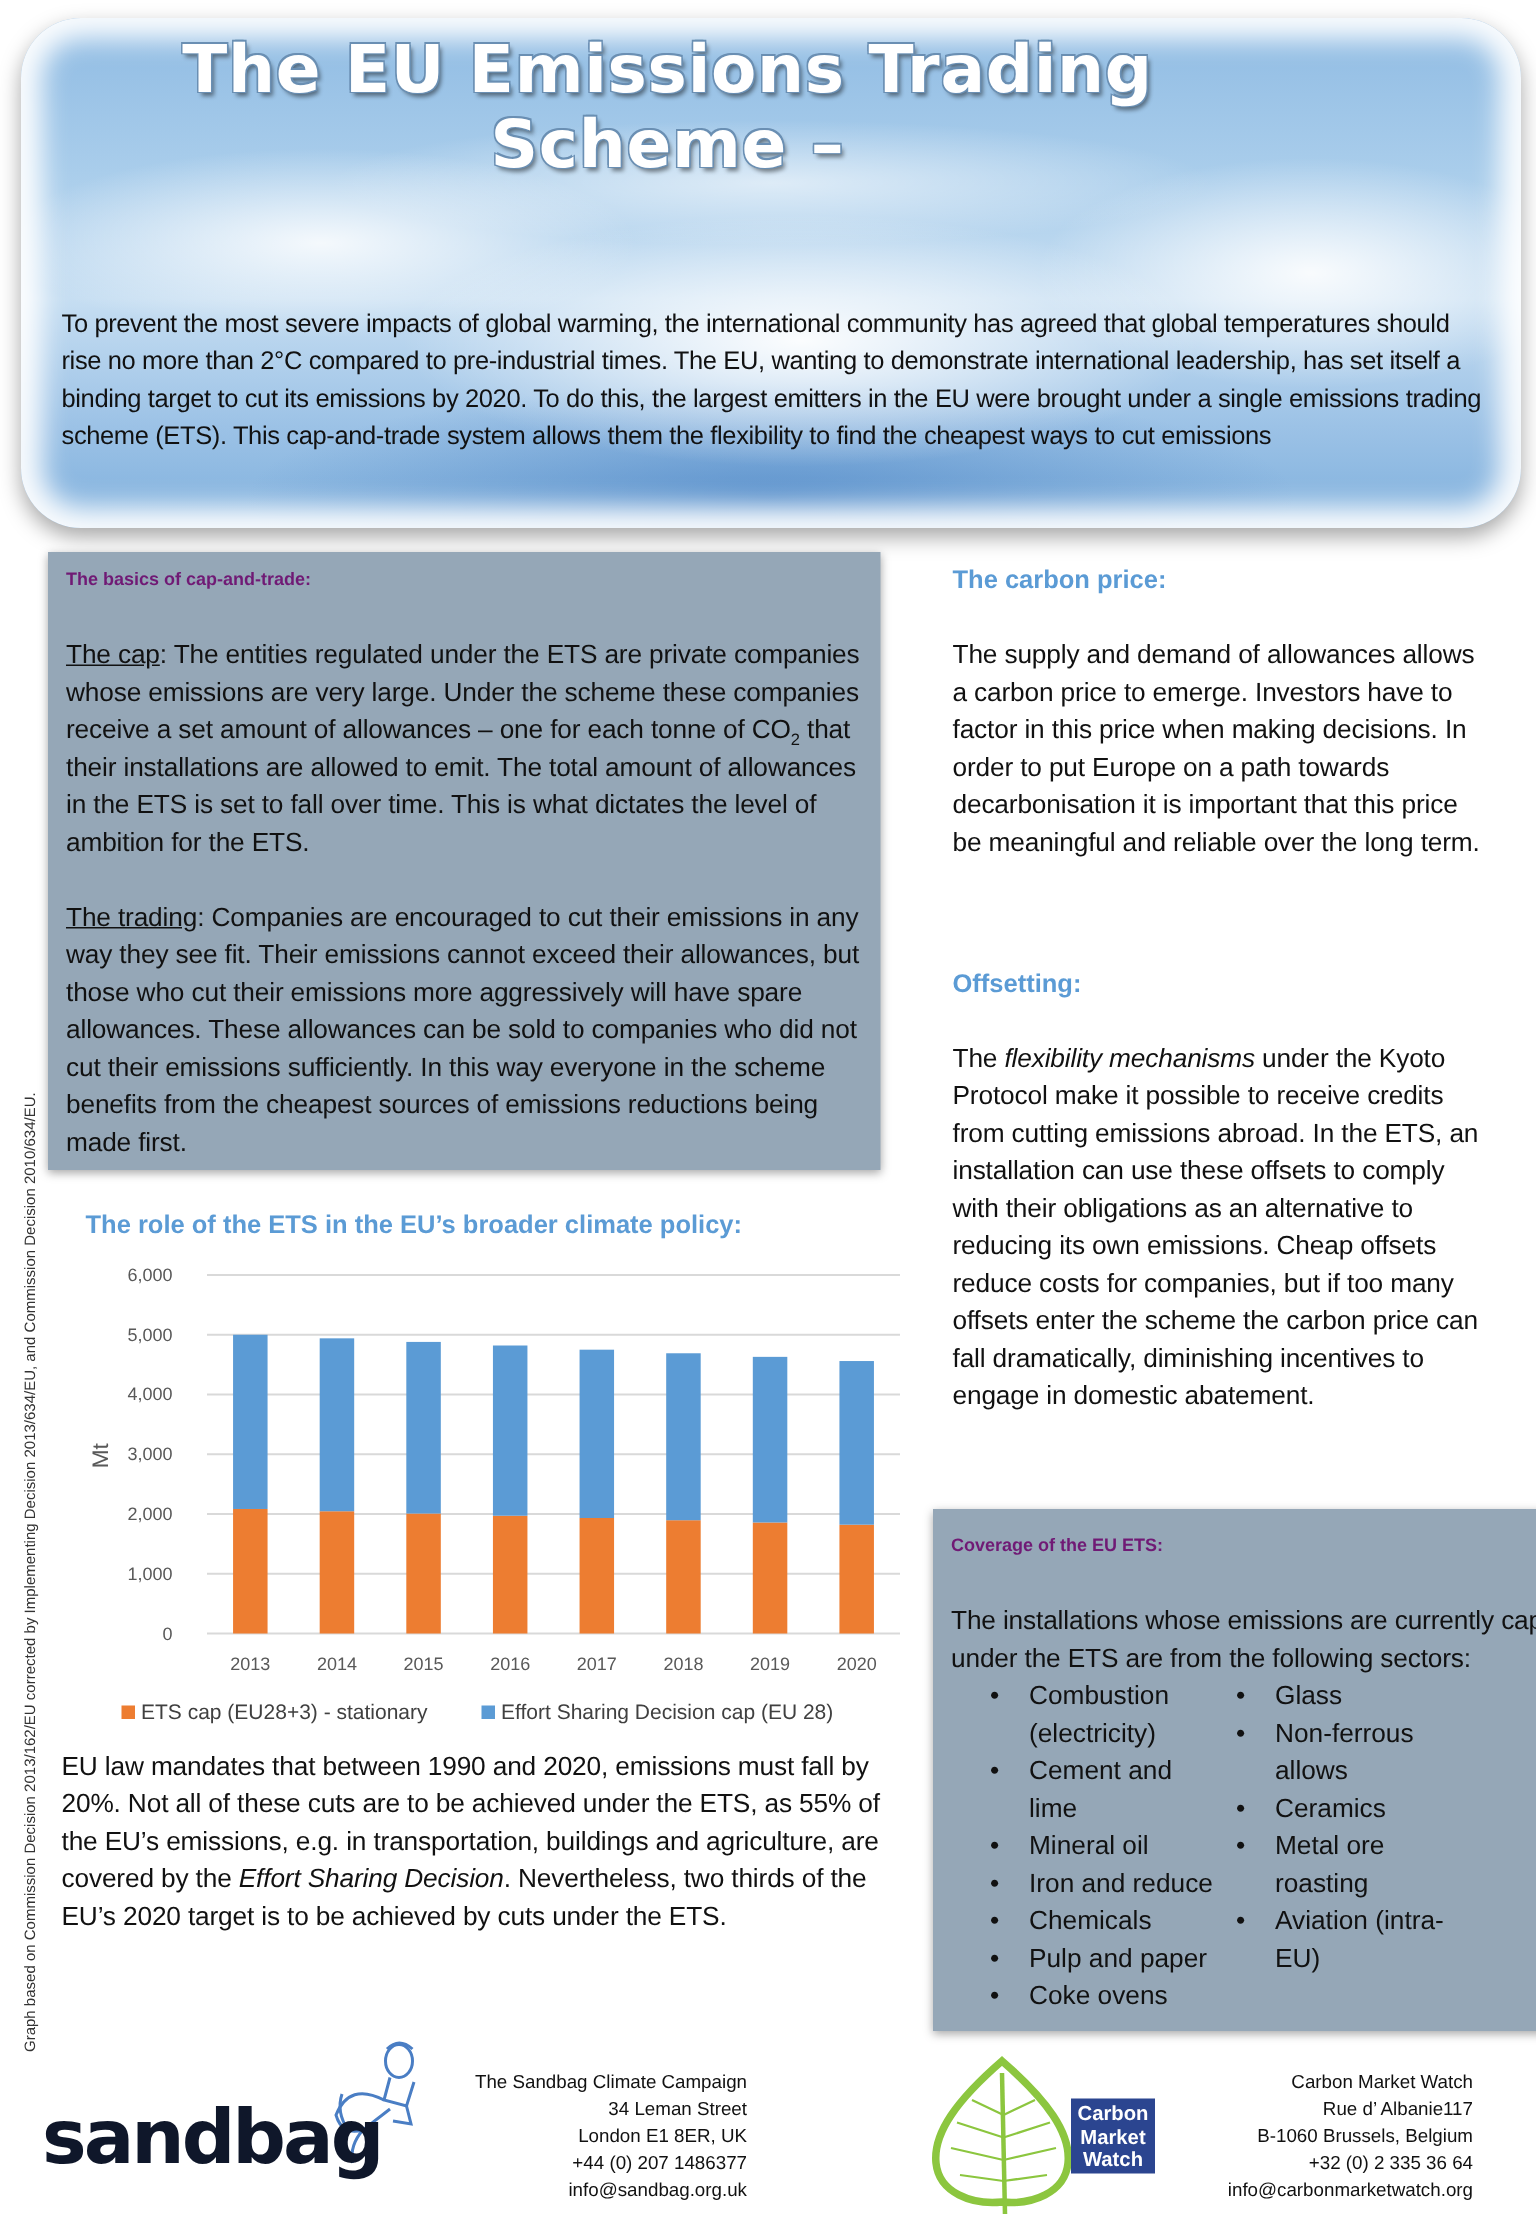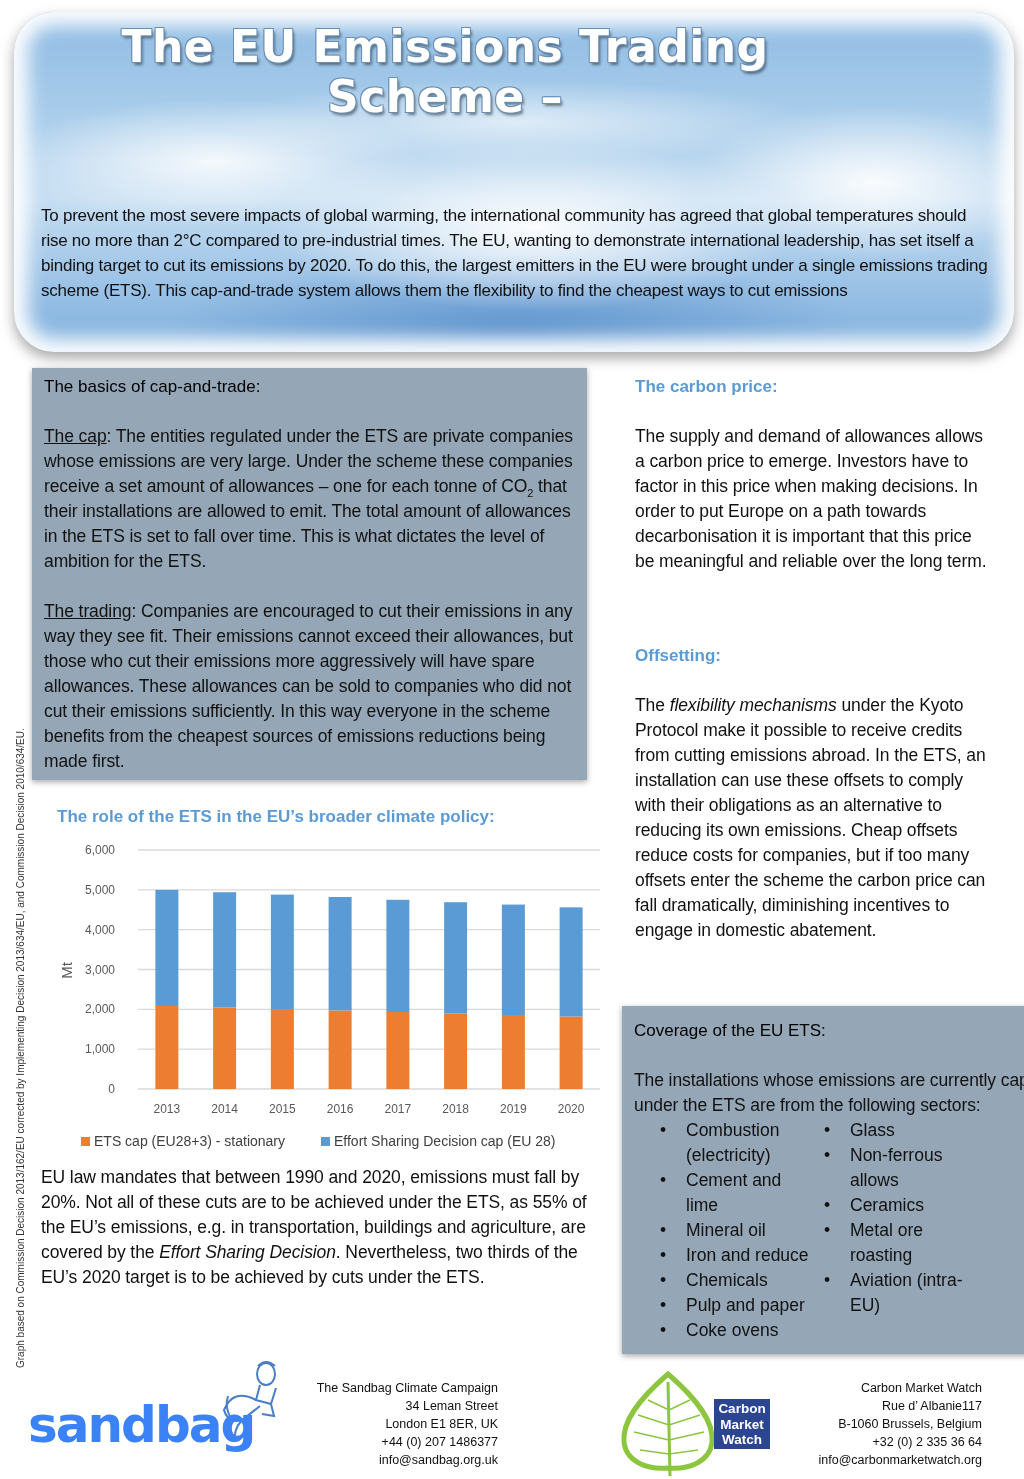--- a/index.html
+++ b/index.html
@@ -36,21 +36,21 @@
   }
 
   
   .grey-box {
     position: absolute; background: #95a7b7;
     box-shadow: 0 2px 6px rgba(0,0,0,0.35);
   }
   .box-basics { left: 32px; top: 368px; width: 555px; height: 412px; padding: 6px 12px 0 12px; }
   .box-coverage { left: 622px; top: 1006px; width: 456px; height: 348px; padding: 12px 12px 0 12px; }
 
-  .box-heading { font-weight: normal; font-size: 17px; line-height: 25px; color: #000000; }
+  .box-heading { font-weight: bold; font-size: 12px; line-height: 25px; color: #701a75; }
   .para { font-size: 17.5px; line-height: 25px; color: #111; letter-spacing: -0.1px; }
   .gap { height: 25px; }
   .u { text-decoration: underline; }
   .i { font-style: italic; }
   sub { font-size: 11px; line-height: 0; }
 
   .blue-heading { font-weight: bold; font-size: 17px; line-height: 25px; color: #5b9bd5; }
 
   .right-col { position: absolute; left: 635px; top: 374px; width: 360px; }
   .offset-block { position: absolute; left: 635px; top: 643px; width: 360px; }
@@ -77,21 +77,21 @@
     width: 690px;
   }
 
   
   .footer-address { position: absolute; font-size: 12.5px; line-height: 18px; color: #111; text-align: right; }
   .addr-sandbag { left: 280px; top: 1379px; width: 218px; }
   .addr-cmw { left: 760px; top: 1379px; width: 222px; }
   .sandbag-logo { position: absolute; left: 28px; top: 1358px; width: 270px; height: 116px; }
   .sandbag-word {
     position: absolute; left: 0; top: 38px; font-family: "DejaVu Sans", sans-serif; font-weight: bold;
-    font-size: 50px; letter-spacing: -2px; color: #3b82f6;
+    font-size: 50px; letter-spacing: -2px; color: #0f172a;
   }
   .cmw-logo { position: absolute; left: 618px; top: 1370px; width: 155px; height: 106px; }
   .cmw-badge {
     position: absolute; left: 96px; top: 29px; width: 56px; height: 50px; background: #2b4590;
     color: #ffffff; font-weight: bold; font-size: 13.5px; line-height: 15.5px; text-align: center; padding-top: 2px;
   }
   .cmw-badge span { display: block; }
 </style>
 </head>
 <body>

